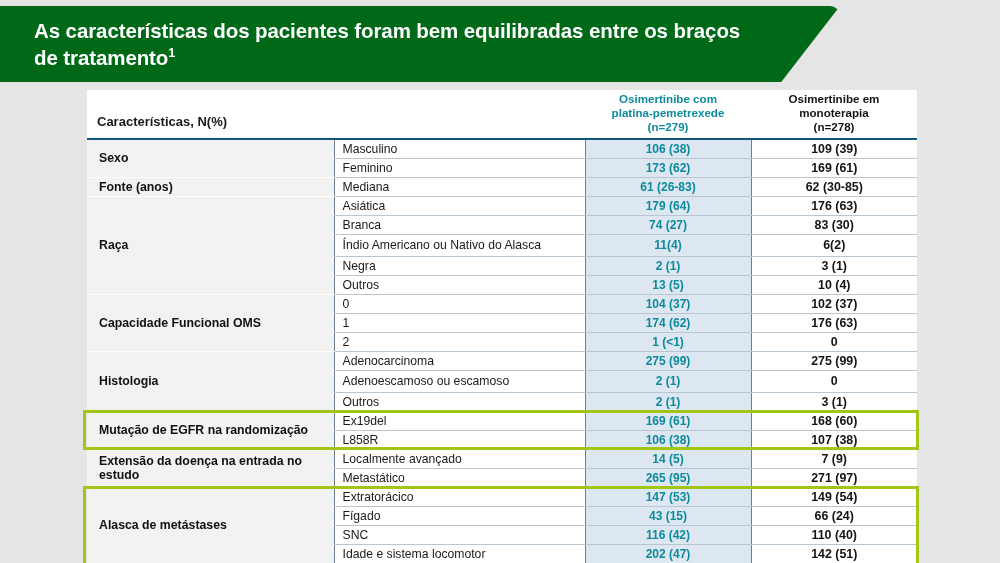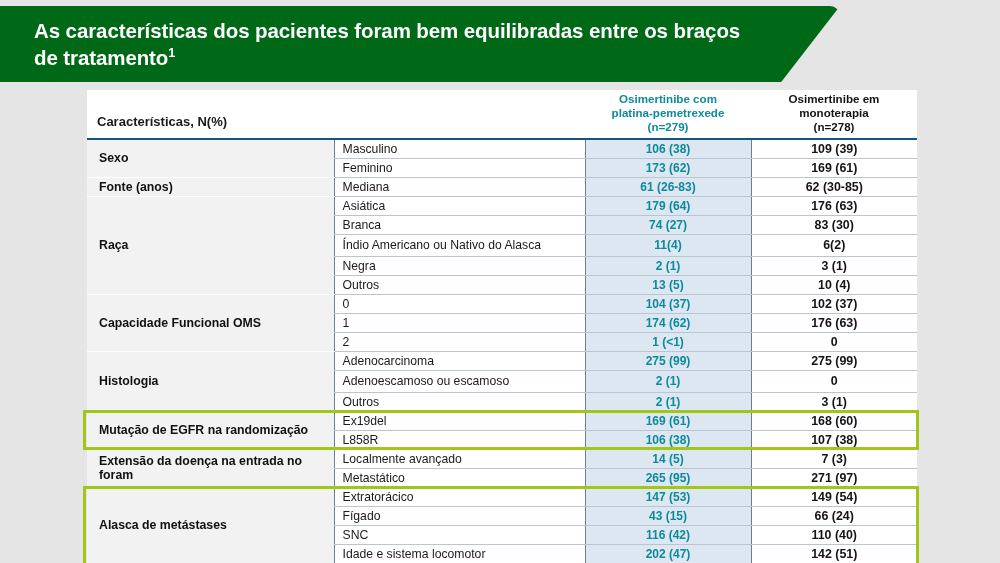--- a/index.html
+++ b/index.html
@@ -288,24 +288,24 @@
             <td class="sub-label">Ex19del</td>
             <td class="val-arm1">169 (61)</td>
             <td class="val-arm2">168 (60)</td>
           </tr>
           <tr>
             <td class="sub-label">L858R</td>
             <td class="val-arm1">106 (38)</td>
             <td class="val-arm2">107 (38)</td>
           </tr>
           <tr>
-            <td class="group-label sep-top" rowspan="2">Extensão da doença na entrada no foram</td>
+            <td class="group-label sep-top" rowspan="2">Extensão da doença na entrada no estudo</td>
             <td class="sub-label">Localmente avançado</td>
             <td class="val-arm1">14 (5)</td>
-            <td class="val-arm2">7 (3)</td>
+            <td class="val-arm2">7 (9)</td>
           </tr>
           <tr>
             <td class="sub-label">Metastático</td>
             <td class="val-arm1">265 (95)</td>
             <td class="val-arm2">271 (97)</td>
           </tr>
           <tr>
             <td class="group-label sep-top" rowspan="4">Alasca de metástases</td>
             <td class="sub-label">Extratorácico</td>
             <td class="val-arm1">147 (53)</td>

